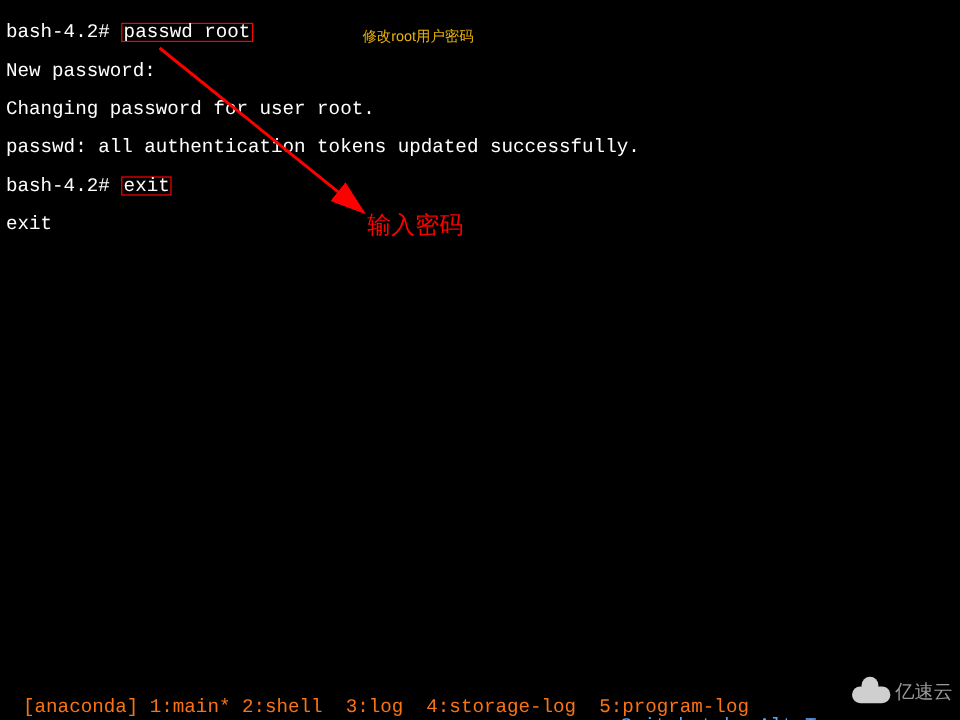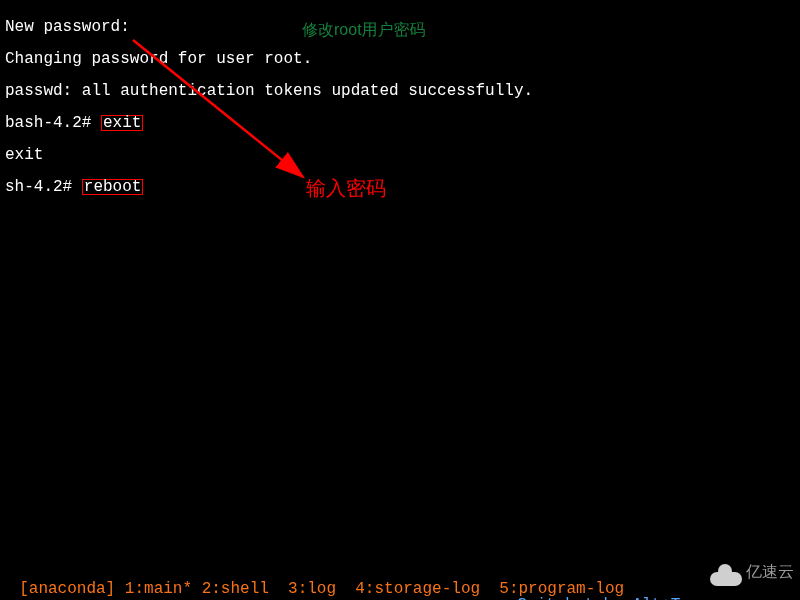--- a/index.html
+++ b/index.html
@@ -22,23 +22,23 @@
     .boxed {
       border: 1.5px solid #ff0000;
       padding: 0 1px;
       display: inline-block;
       line-height: 14px;
     }
     .annotation-top {
       position: absolute;
       top: 22px;
       left: 302px;
-      color: #15803d;
+      color: #eab308;
       font-family: "Microsoft YaHei", Arial, sans-serif;
-      font-size: 16px;
+      font-size: 12px;
       white-space: nowrap;
     }
     .annotation-mid {
       position: absolute;
       top: 180px;
       left: 306px;
       color: #ff0000;
       font-family: "Microsoft YaHei", Arial, sans-serif;
       font-size: 20px;
       white-space: nowrap;
@@ -60,21 +60,21 @@
       white-space: pre;
       font-family: "Courier New", monospace;
     }
     .statusbar .left { color: #f97316; }
     .statusbar .right { color: #55aaff; position: absolute; right: 0; }
     .watermark {
       position: absolute;
       bottom: 14px;
       right: 6px;
       display: flex;
-      align-items: flex-start;
+      align-items: flex-end;
       gap: 4px;
       font-family: "Microsoft YaHei", Arial, sans-serif;
       color: #9a9a9a;
       font-size: 16px;
     }
     .watermark .cloud {
       width: 32px;
       height: 22px;
       position: relative;
     }
@@ -95,26 +95,26 @@
       background: #cfcfcf;
       border-radius: 50%;
       top: 0;
       left: 8px;
     }
   </style>
 </head>
 <body>
 
 <div class="terminal">
+<span class="line"><span>bash-4.2# </span><span class="boxed">passwd root</span></span>
 <span class="line">New password:</span>
 <span class="line">Changing password for user root.</span>
 <span class="line">passwd: all authentication tokens updated successfully.</span>
 <span class="line"><span>bash-4.2# </span><span class="boxed">exit</span></span>
 <span class="line">exit</span>
-<span class="line"><span>sh-4.2# </span><span class="boxed">reboot</span></span>
 </div>
 
 <div class="annotation-top">修改root用户密码</div>
 <div class="annotation-mid">输入密码</div>
 
 <svg class="arrow-svg" viewBox="0 0 200 160">
   <defs>
     <marker id="arrowhead" markerWidth="12" markerHeight="8" refX="11" refY="4" orient="auto">
       <polygon points="0 0, 12 4, 0 8" fill="#ff0000"></polygon>
     </marker>

